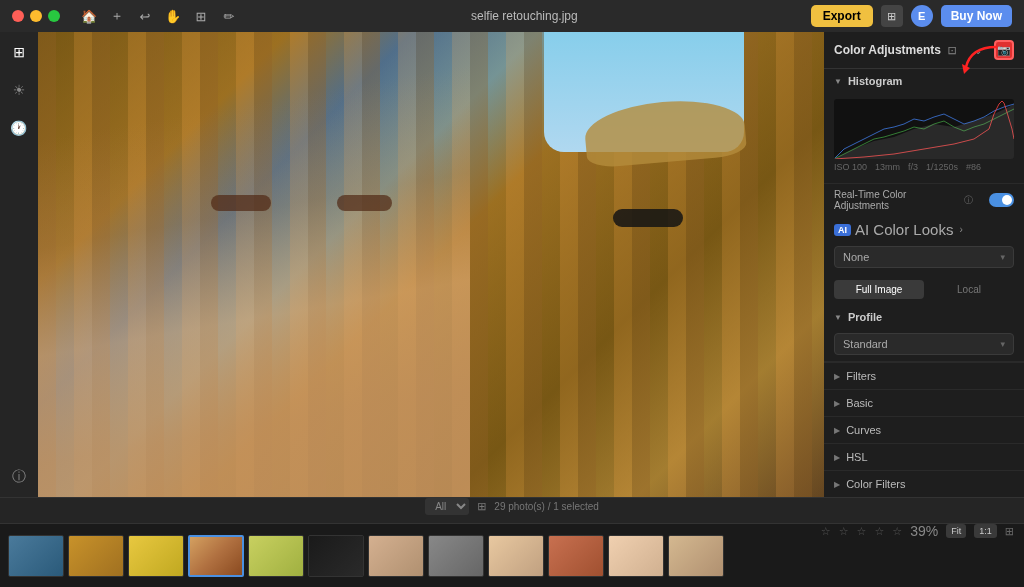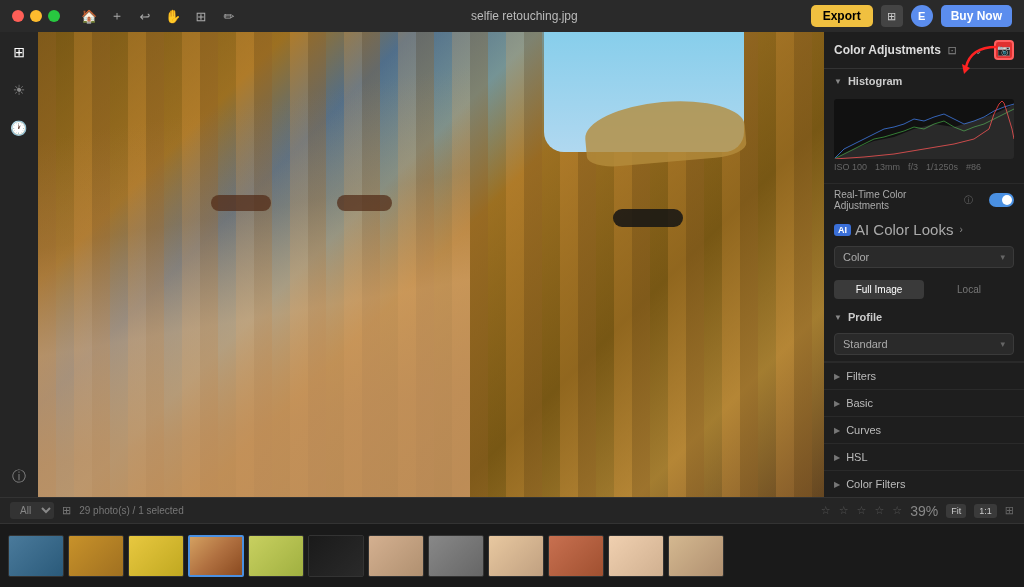--- a/index.html
+++ b/index.html
@@ -274,20 +274,21 @@
     .bottom-toolbar {
       height: 26px;
       background: #252525;
       display: flex;
       align-items: center;
       padding: 0 10px;
       gap: 8px;
       font-size: 10px;
       color: #888;
       border-bottom: 1px solid #333;
+      flex-direction: column;
     }
     .bottom-toolbar-right {
       margin-left: auto;
       display: flex;
       align-items: center;
       gap: 8px;
     }
     .star { font-size: 11px; color: #555; }
     .zoom-info { font-size: 14px; color: #888; }
     .fit-btn { background: #3a3a3a; border: none; color: #ccc; font-size: 9px; padding: 2px 5px; border-radius: 3px; cursor: pointer; }
@@ -467,21 +468,21 @@
         </div>
 
         <div class="ai-row">
           <span class="ai-badge">AI</span>
           <span class="ai-label">AI Color Looks</span>
           <span class="ai-arrow">›</span>
         </div>
 
         <div class="select-row">
           <div class="fake-select">
-            <span>Color</span>
+            <span>None</span>
             <span class="fake-select-arrow">▾</span>
           </div>
         </div>
 
         <div class="tab-row">
           <button class="tab-btn active">Full Image</button>
           <button class="tab-btn inactive">Local</button>
         </div>
 
         <div class="section">

